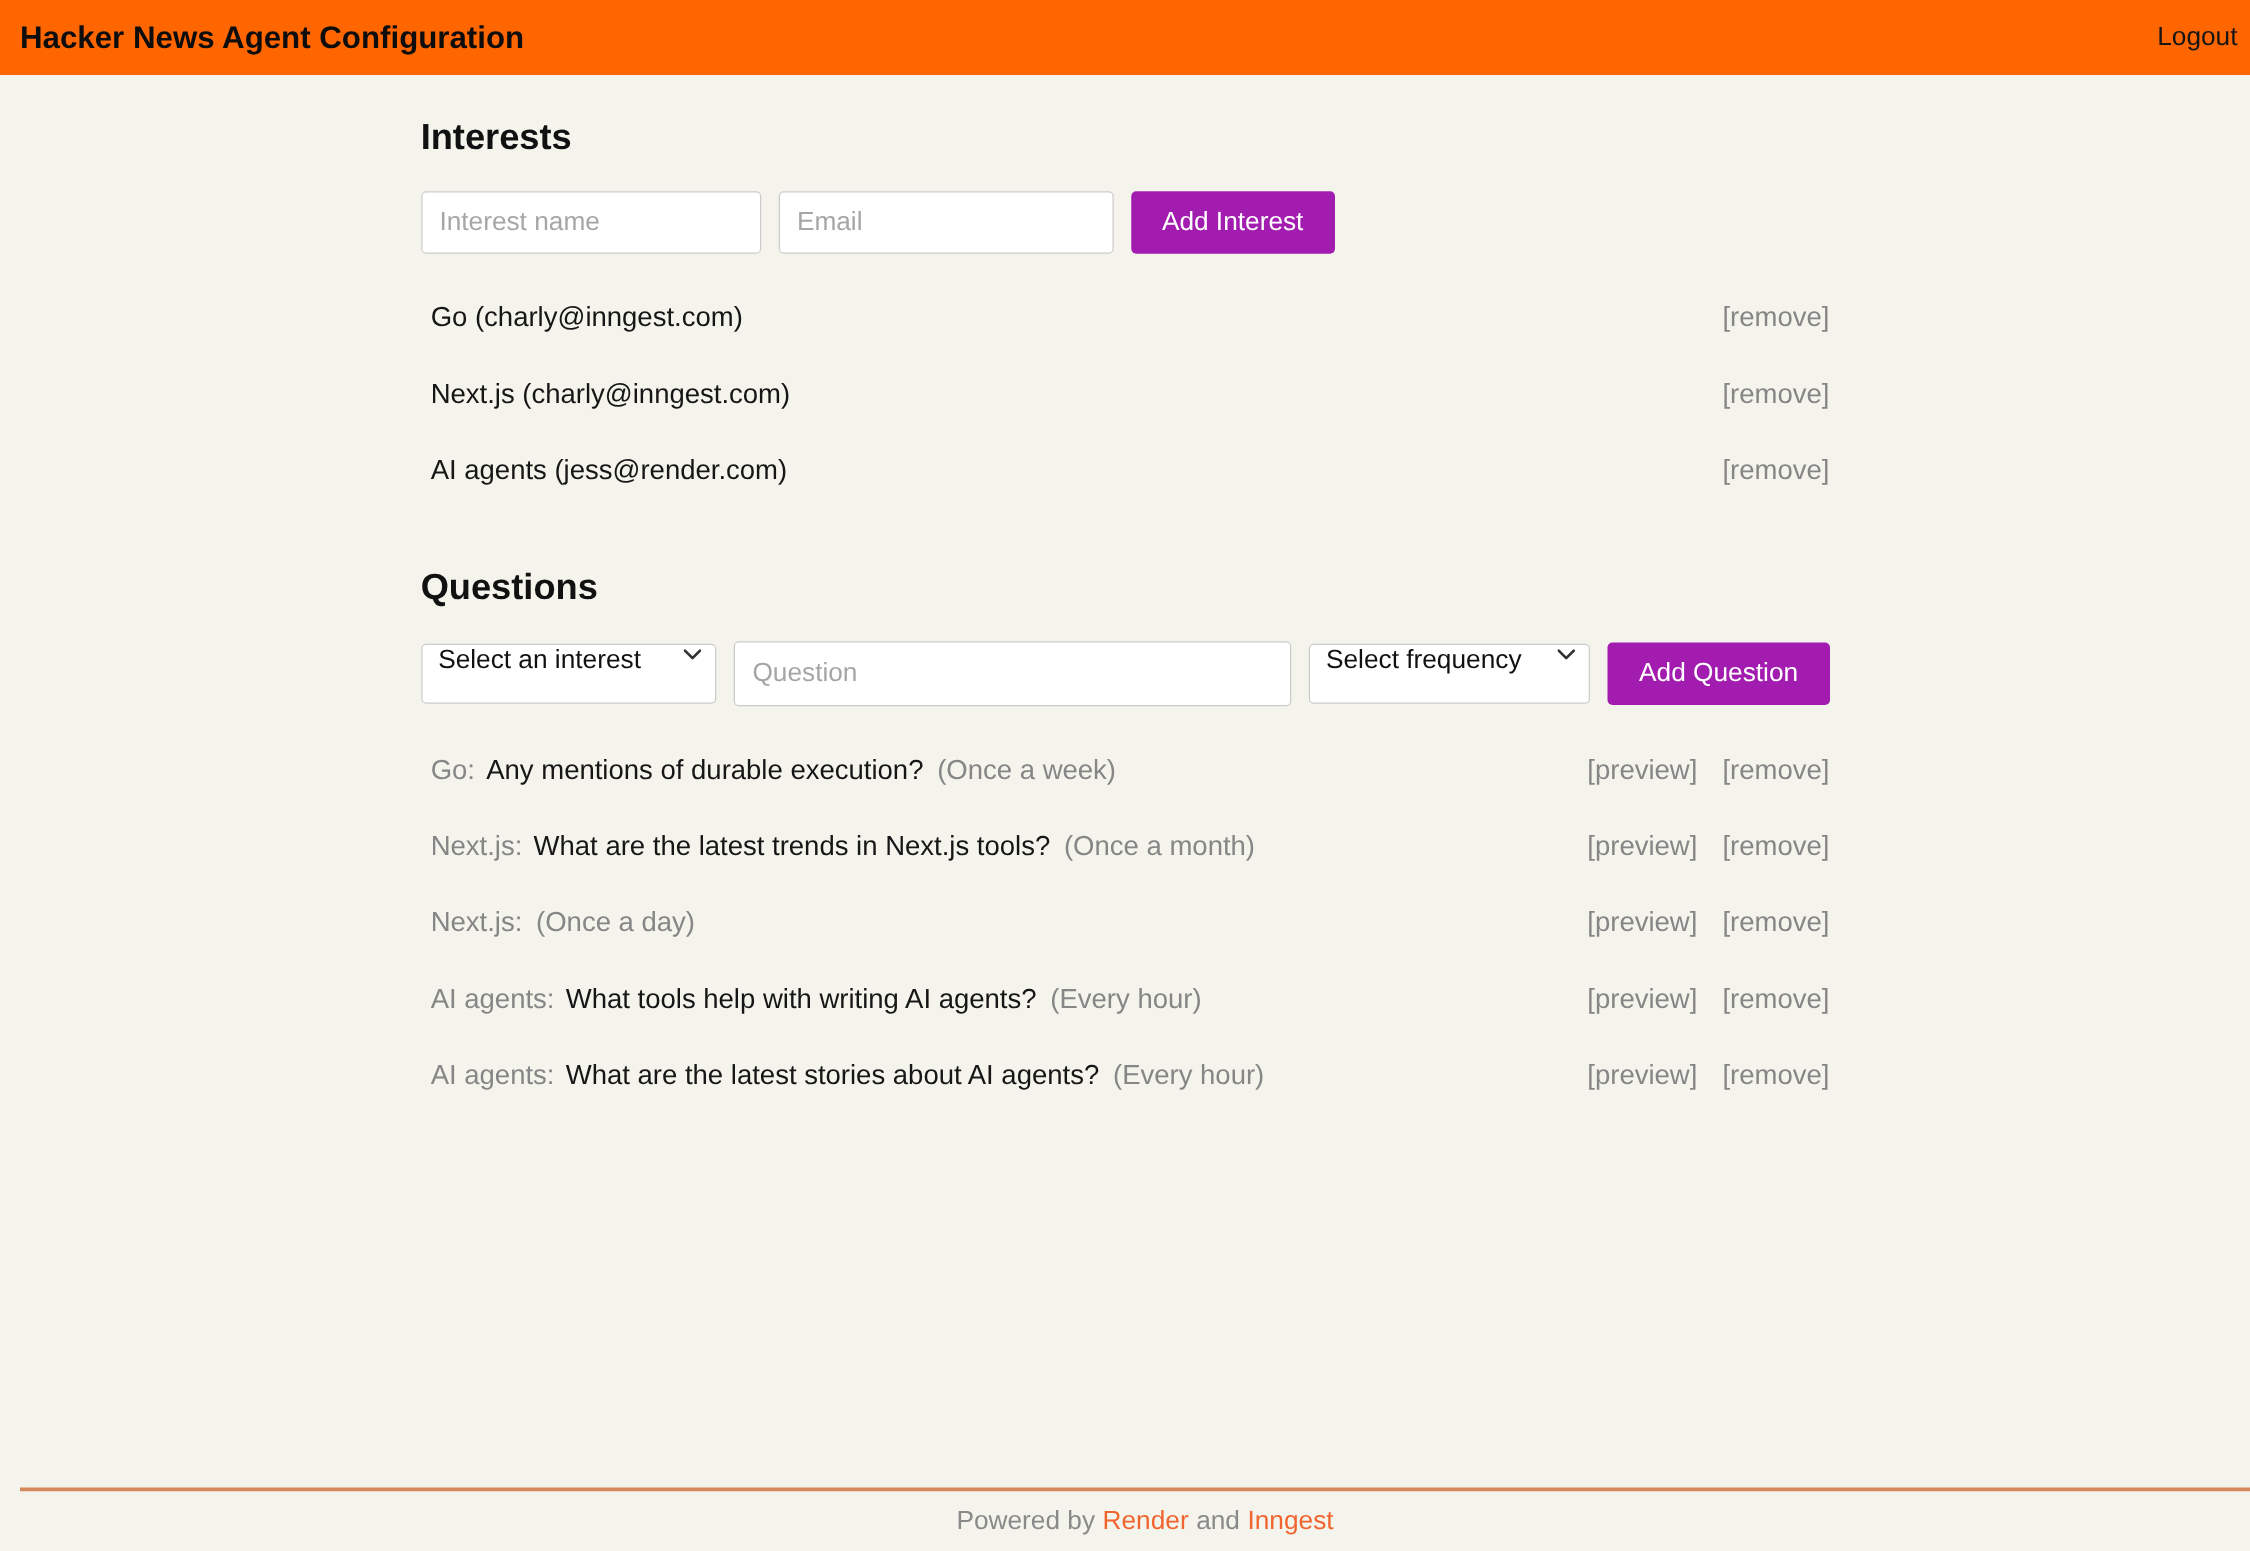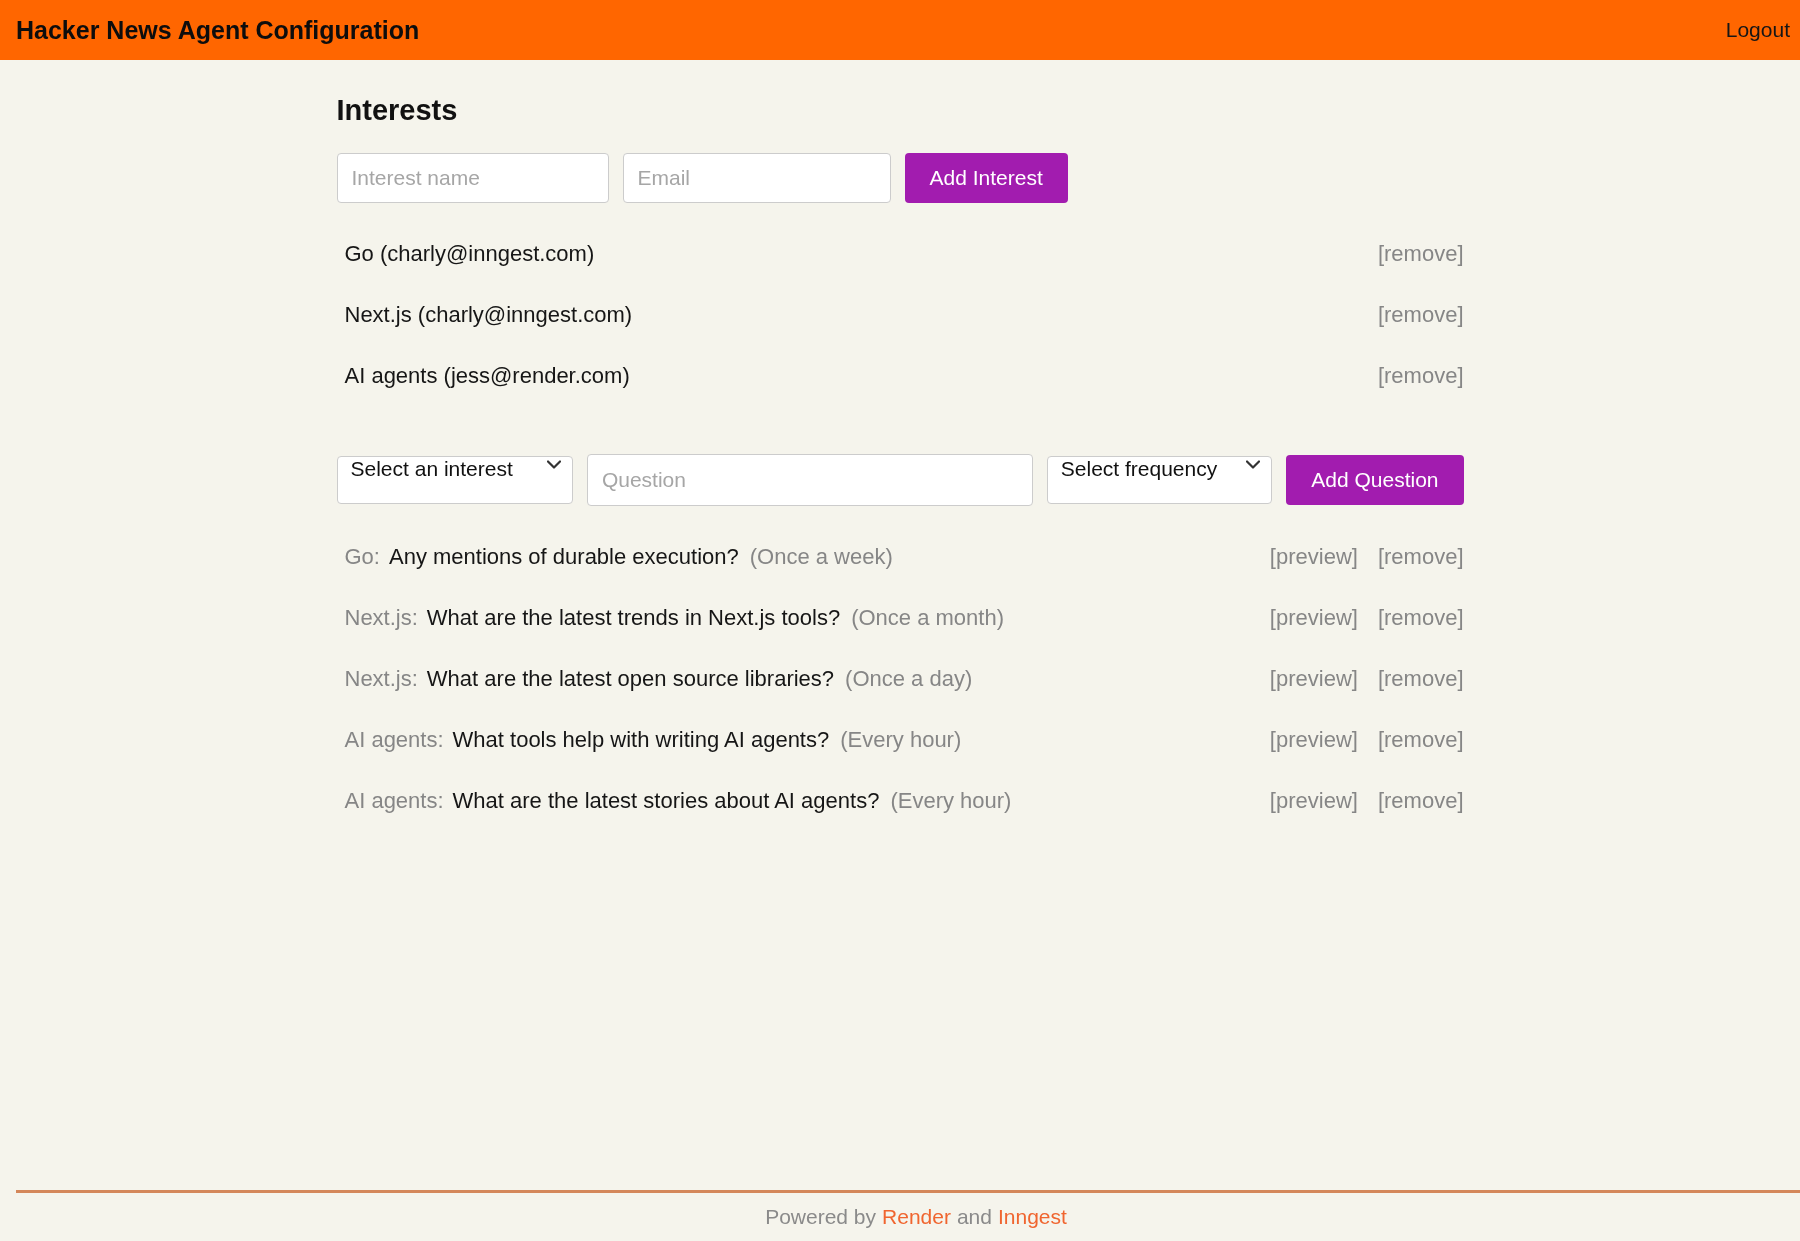--- a/index.html
+++ b/index.html
@@ -179,20 +179,21 @@
           <a class="action-link">[remove]</a>
         </li>
         <li class="item-row">
           <span class="item-label">AI agents (jess@render.com)</span>
           <a class="action-link">[remove]</a>
         </li>
       </ul>
     </div>
 
     <div class="section-questions">
+      <h2 class="section-heading">Questions</h2>
 
       <div class="form-row">
         <div class="select-box select-interest">
           <span>Select an interest</span>
           <svg class="chevron" width="14" height="9" viewBox="0 0 14 9">
             <polyline points="1,1.5 7,7.5 13,1.5" fill="none" stroke="#333" stroke-width="2.2" stroke-linecap="round" stroke-linejoin="round"></polyline>
           </svg>
         </div>
         <input class="text-input input-question" type="text" placeholder="Question" style="">
         <div class="select-box select-frequency">
@@ -223,21 +224,20 @@
             <span class="muted q-frequency">(Once a month)</span>
           </div>
           <div class="actions">
             <a class="action-link">[preview]</a>
             <a class="action-link">[remove]</a>
           </div>
         </li>
         <li class="item-row">
           <div class="q-text">
             <span class="muted">Next.js:</span>
-            <span class="q-main">What are the latest open source libraries?</span>
             <span class="muted q-frequency">(Once a day)</span>
           </div>
           <div class="actions">
             <a class="action-link">[preview]</a>
             <a class="action-link">[remove]</a>
           </div>
         </li>
         <li class="item-row">
           <div class="q-text">
             <span class="muted">AI agents:</span>

